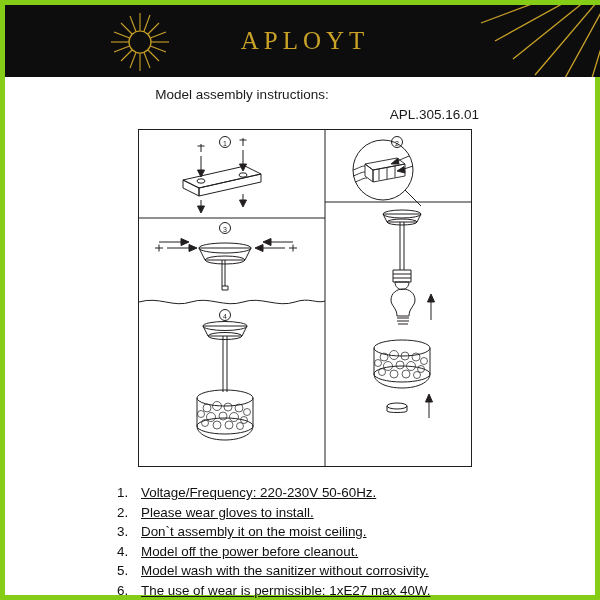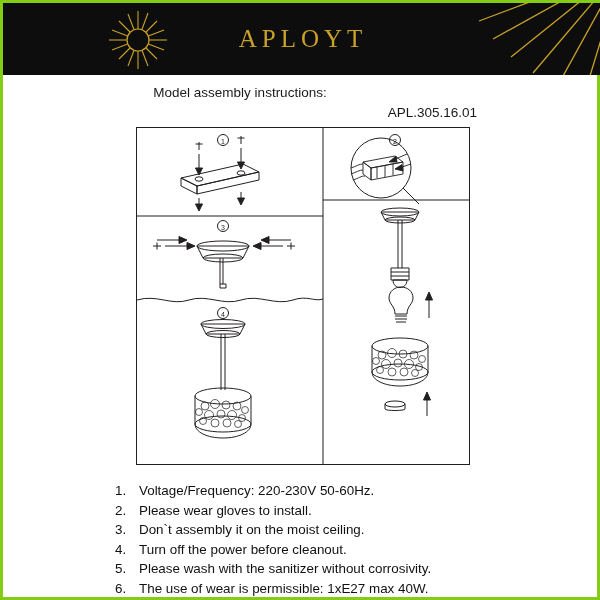--- a/index.html
+++ b/index.html
@@ -12,21 +12,21 @@
     height: 600px;
     font-family: "Liberation Sans", sans-serif;
     color: #1a1a1a;
     position: relative;
     overflow: hidden;
   }
   .page {
     position: relative;
     width: 600px;
     height: 600px;
-    border: 3px solid #84cc16;
+    border: 5px solid #84cc16;
     box-sizing: border-box;
     background: #fff;
   }
 
   
   .banner {
     position: absolute;
     left: 0; top: 0;
     width: 600px;
     height: 72px;
@@ -99,20 +99,21 @@
     line-height: 19.5px;
     color: #111;
   }
   .instr-num {
     width: 24px;
     flex: 0 0 24px;
     text-align: left;
   }
   .instr-text {
     flex: 1 1 auto;
+    text-decoration: underline;
   }
 </style>
 </head>
 <body>
 
 <div class="page">
 
   <div class="banner">
 
     <svg class="sunburst-left" viewBox="0 0 62 62">
@@ -346,25 +347,25 @@
     <div class="instr-row">
       <span class="instr-num">2.</span>
       <span class="instr-text">Please wear gloves to install.</span>
     </div>
     <div class="instr-row">
       <span class="instr-num">3.</span>
       <span class="instr-text">Don`t assembly it on the moist ceiling.</span>
     </div>
     <div class="instr-row">
       <span class="instr-num">4.</span>
-      <span class="instr-text">Turn off the power before cleanout.</span>
+      <span class="instr-text">Model off the power before cleanout.</span>
     </div>
     <div class="instr-row">
       <span class="instr-num">5.</span>
-      <span class="instr-text">Please wash with the sanitizer without corrosivity.</span>
+      <span class="instr-text">Model wash with the sanitizer without corrosivity.</span>
     </div>
     <div class="instr-row">
       <span class="instr-num">6.</span>
       <span class="instr-text">The use of wear is permissible: 1xE27 max 40W.</span>
     </div>
   </div>
 
 </div>
 
 </body></html>

